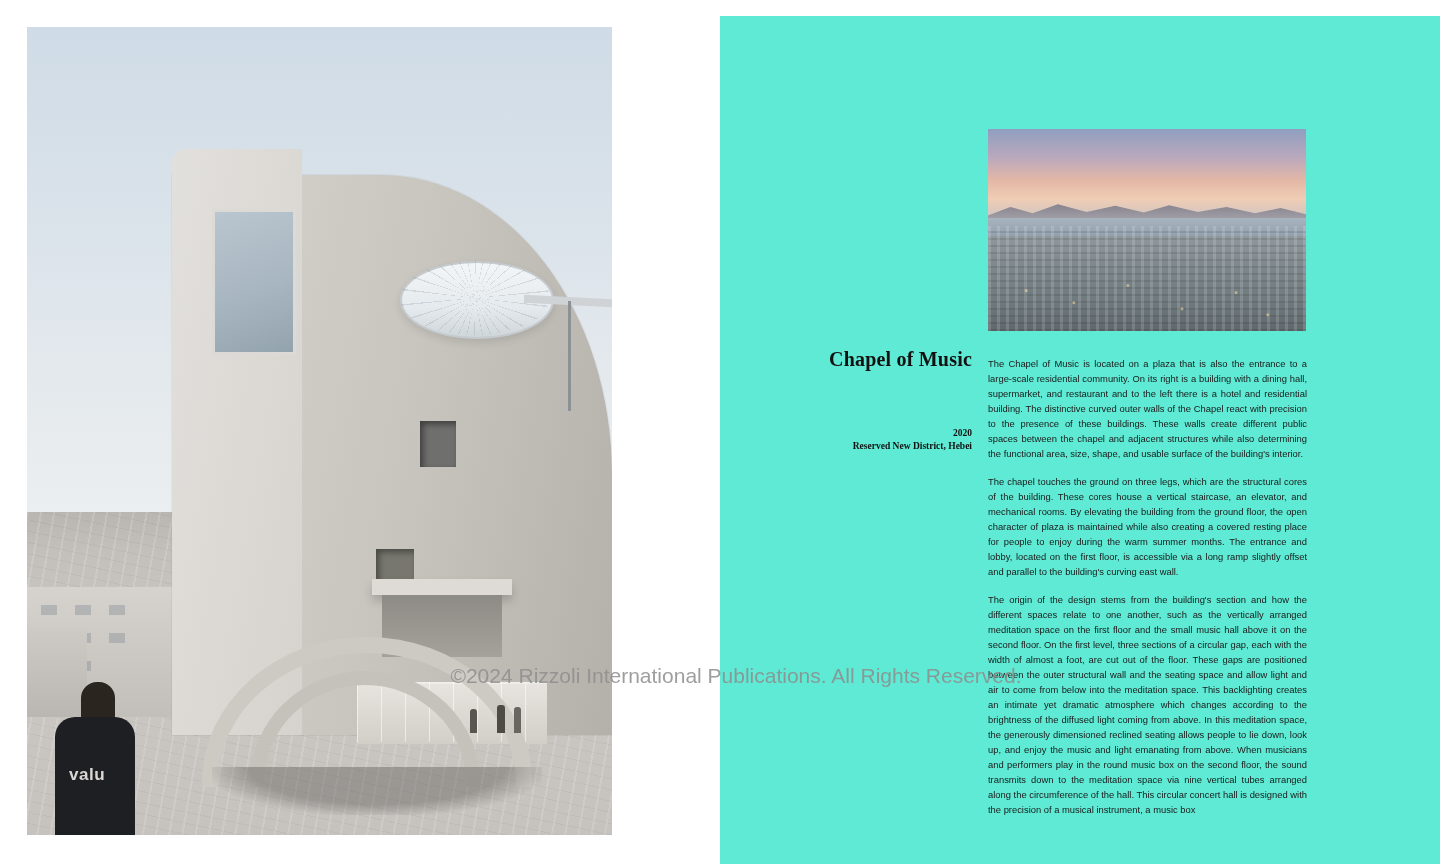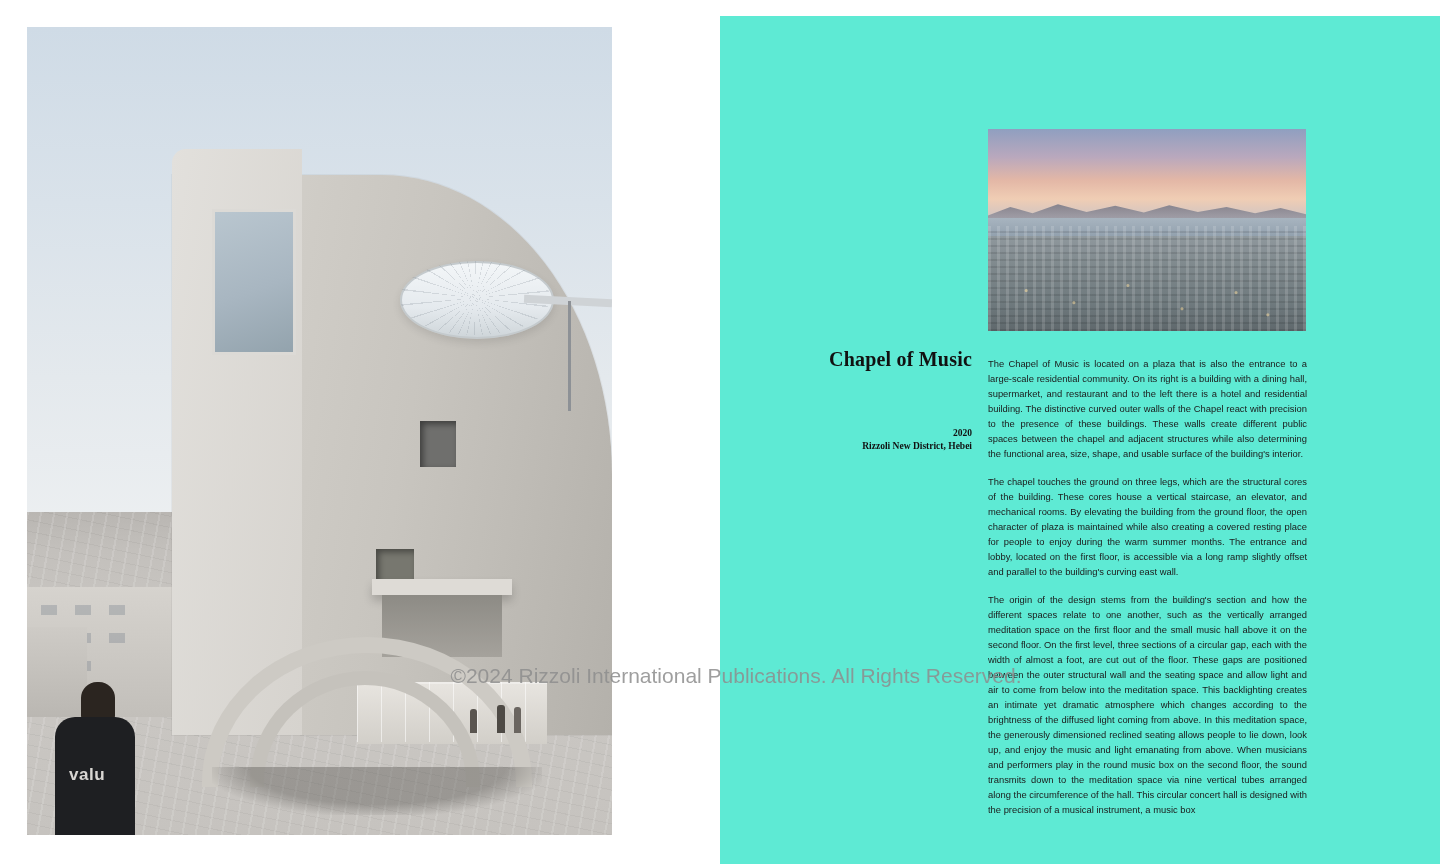--- a/index.html
+++ b/index.html
@@ -452,21 +452,21 @@
     <div class="rpp-city"></div>
     <div class="rpp-water"></div>
     <div class="rpp-blocks"></div>
     <div class="rpp-lights"></div>
   </div>
 
   <div class="rp-title">Chapel of Music</div>
 
   <div class="rp-meta">
     <div>2020</div>
-    <div>Rizzoli New District, Hebei</div>
+    <div>Reserved New District, Hebei</div>
   </div>
 
   <div class="rp-body">
     <p>The Chapel of Music is located on a plaza that is also the entrance to a large-scale residential community. On its right is a building with a dining hall, supermarket, and restaurant and to the left there is a hotel and residential building. The distinctive curved outer walls of the Chapel react with precision to the presence of these buildings. These walls create different public spaces between the chapel and adjacent structures while also determining the functional area, size, shape, and usable surface of the building's interior.</p>
     <p>The chapel touches the ground on three legs, which are the structural cores of the building. These cores house a vertical staircase, an elevator, and mechanical rooms. By elevating the building from the ground floor, the open character of plaza is maintained while also creating a covered resting place for people to enjoy during the warm summer months. The entrance and lobby, located on the first floor, is accessible via a long ramp slightly offset and parallel to the building's curving east wall.</p>
     <p>The origin of the design stems from the building's section and how the different spaces relate to one another, such as the vertically arranged meditation space on the first floor and the small music hall above it on the second floor. On the first level, three sections of a circular gap, each with the width of almost a foot, are cut out of the floor. These gaps are positioned between the outer structural wall and the seating space and allow light and air to come from below into the meditation space. This backlighting creates an intimate yet dramatic atmosphere which changes according to the brightness of the diffused light coming from above. In this meditation space, the generously dimensioned reclined seating allows people to lie down, look up, and enjoy the music and light emanating from above. When musicians and performers play in the round music box on the second floor, the sound transmits down to the meditation space via nine vertical tubes arranged along the circumference of the hall. This circular concert hall is designed with the precision of a musical instrument, a music box</p>
   </div>
 </div>
 
 <div class="watermark">©2024 Rizzoli International Publications. All Rights Reserved.</div>

